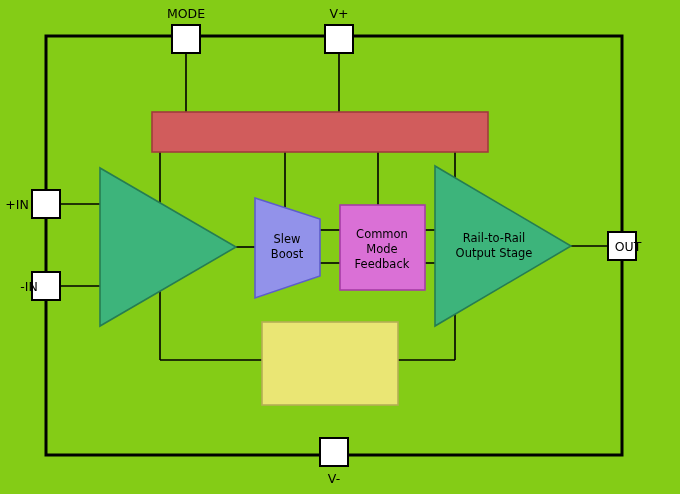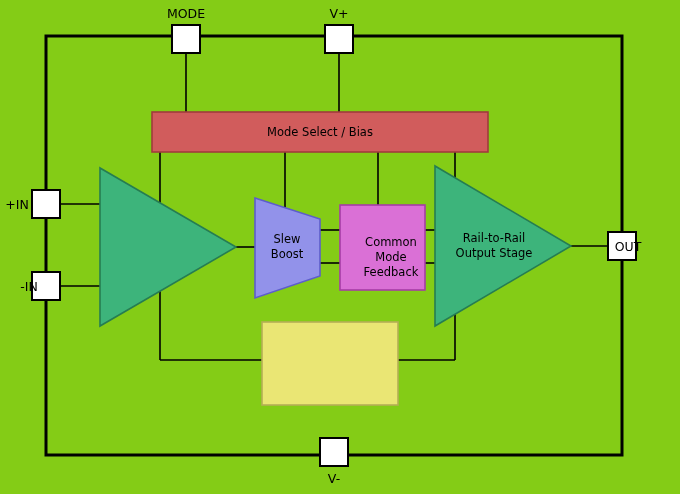--- a/index.html
+++ b/index.html
@@ -73,22 +73,21 @@
     </g>
   </svg>
 
   <div class="lbl pin-lbl" style="left:186px; top:13px;">MODE</div>
   <div class="lbl pin-lbl" style="left:339px; top:13px;">V+</div>
   <div class="lbl pin-lbl" style="left:334px; top:478px;">V-</div>
   <div class="lbl pin-lbl" style="left:17px;  top:204px;">+IN</div>
   <div class="lbl pin-lbl" style="left:29px;  top:286px;">-IN</div>
   <div class="lbl pin-lbl" style="left:628px; top:246px;">OUT</div>
 
-  <div class="lbl blk-lbl" style="left:320px; top:132px;">Mode Select / Bias</div>
   <div class="lbl blk-lbl" style="left:287px; top:247px;">Slew
 Boost</div>
-  <div class="lbl blk-lbl" style="left:382px; top:257px;margin-left:9px;">Common
+  <div class="lbl blk-lbl" style="left:382px; top:249px;">Common
 Mode
 Feedback</div>
   <div class="lbl blk-lbl" style="left:494px; top:246px;">Rail-to-Rail
 Output Stage</div>
 
 </div>
 
 </body></html>

